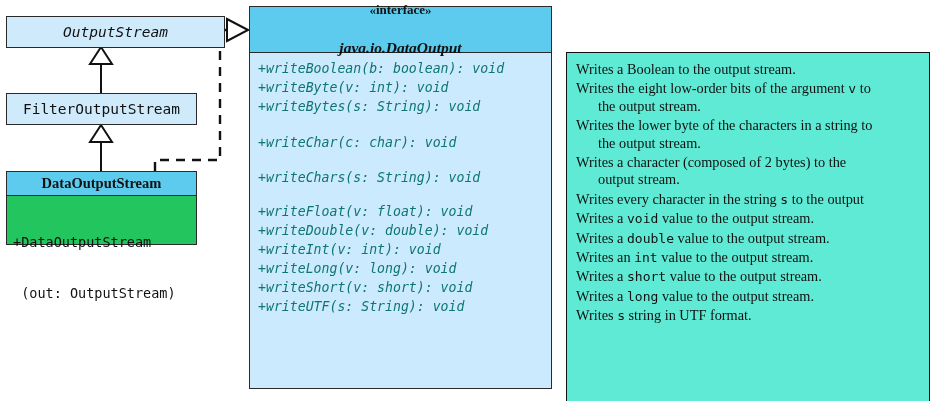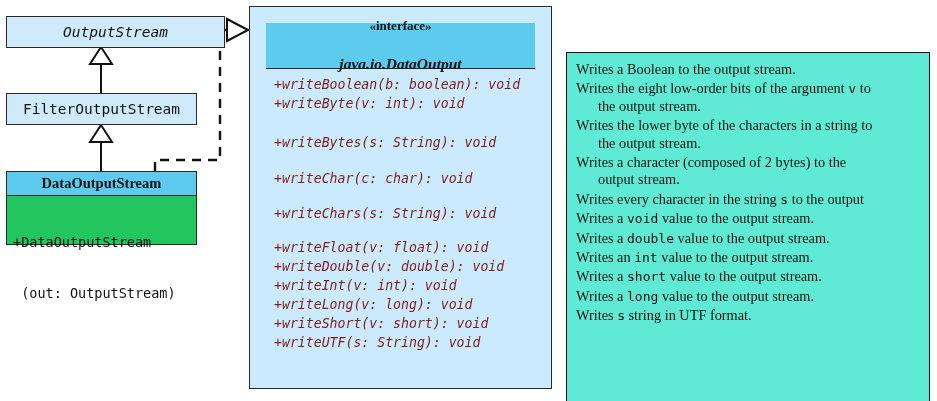--- a/index.html
+++ b/index.html
@@ -88,21 +88,21 @@
     line-height: 17px;
     color: #111;
     white-space: pre;
   }
 
   
   #box-interface {
     left: 249px; top: 6px;
     width: 303px; height: 383px;
     background: #cbeafd;
-    padding: 16px;
+    padding: 0;
   }
   #box-interface .iface-header {
     height: 45px;
     background: #5ccbee;
     border-bottom: 1px solid #2a2a2a;
     display: flex;
     flex-direction: column;
     align-items: center;
     justify-content: center;
     font-family: "Liberation Serif", serif;
@@ -120,26 +120,26 @@
     line-height: 18px;
     margin-top: 22px;
   }
   #box-interface .iface-methods {
     padding: 6px 0 0 8px;
   }
   .method-line {
     font-family: "DejaVu Sans Mono", "Liberation Mono", monospace;
     font-style: italic;
     font-size: 13.2px;
-    color: #7f1d1d;
+    color: #0f766e;
     white-space: pre;
     height: 19px;
     line-height: 19px;
   }
-  .method-line.gap-1 { margin-top: 20px; }
+  .method-line.gap-1 { margin-top: 0; }
   .method-line.gap-2 { margin-top: 17px; }
   .method-line.gap-3 { margin-top: 16px; }
   .method-line.gap-4 { margin-top: 15px; }
 
   
   #desc-panel {
     position: absolute;
     left: 566px; top: 52px;
     width: 364px; height: 396px;
     box-sizing: border-box;

